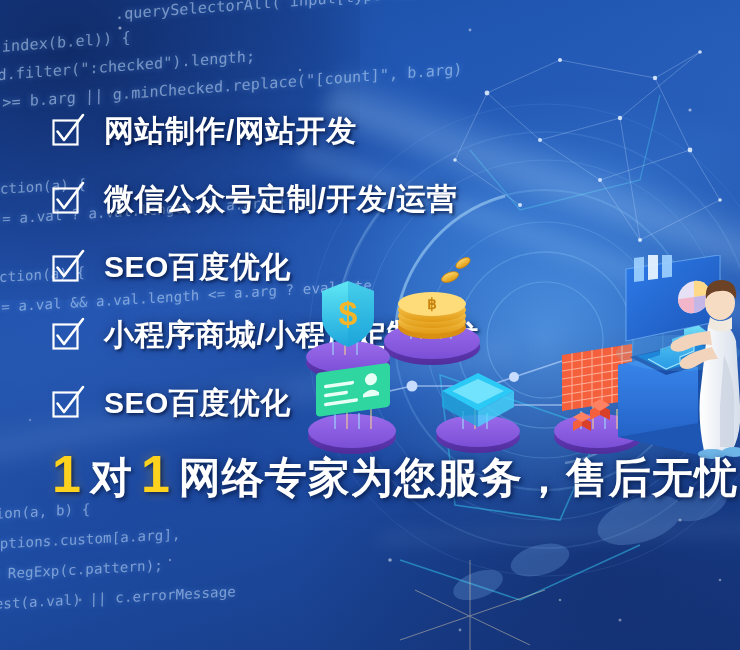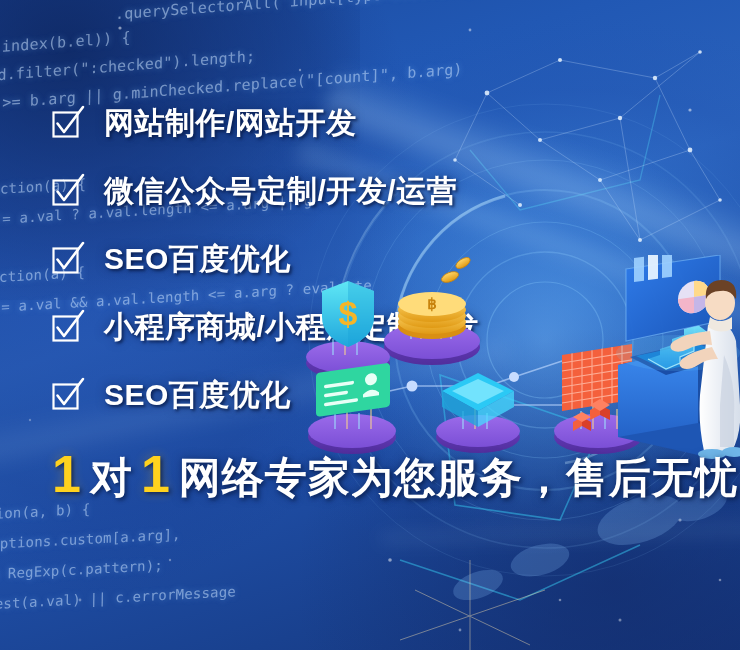--- a/index.html
+++ b/index.html
@@ -94,21 +94,21 @@
   .net-svg, .radial-svg, .particles-svg, .wire-svg {
     position: absolute;
     inset: 0;
     pointer-events: none;
   }
 
   
   .features {
     position: absolute;
     left: 52px;
-    top: 100px;
+    top: 108px;
     width: 640px;
   }
   .feature-row {
     display: flex;
     align-items: center;
     height: 46px;
     margin-bottom: 22px;
   }
   .checkbox-icon {
     position: relative;

